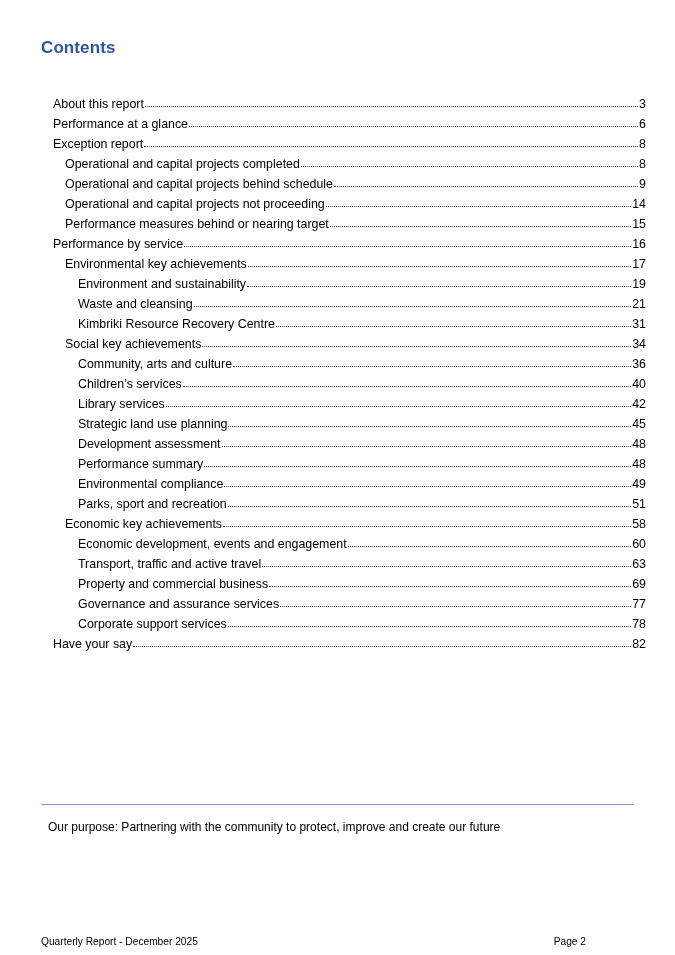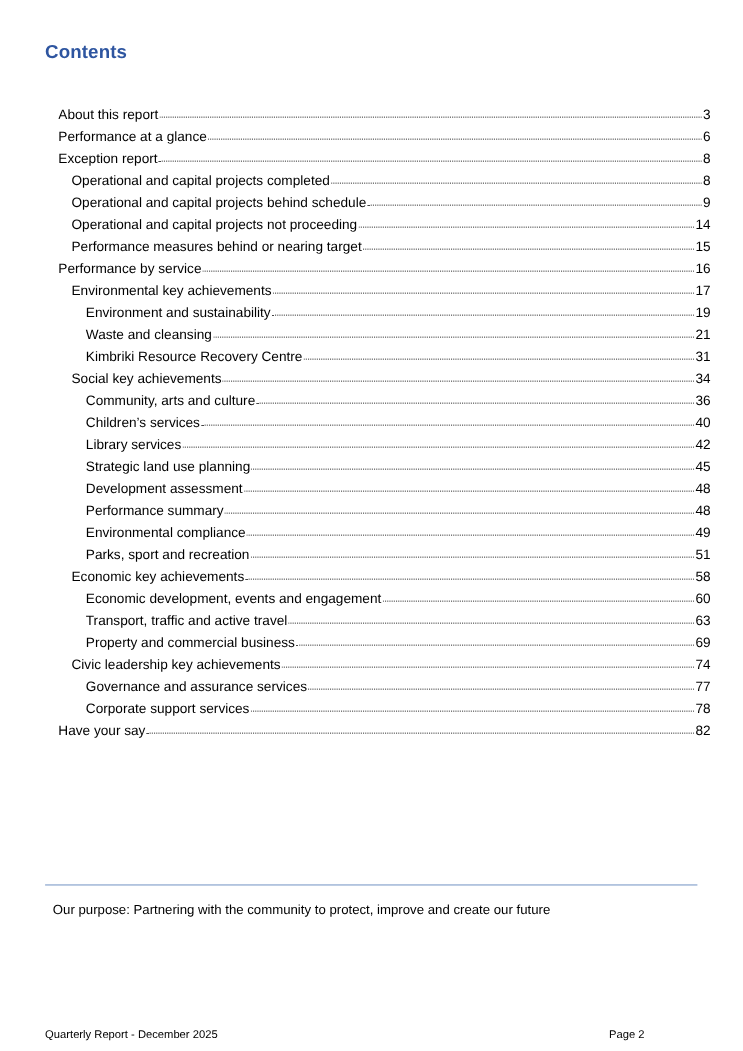--- a/index.html
+++ b/index.html
@@ -229,25 +229,20 @@
     <li class="toc-entry lvl-3">
       <span class="toc-label">Transport, traffic and active travel</span>
       <span class="toc-leader"></span>
       <span class="toc-page">63</span>
     </li>
     <li class="toc-entry lvl-3">
       <span class="toc-label">Property and commercial business</span>
       <span class="toc-leader"></span>
       <span class="toc-page">69</span>
     </li>
-    <li class="toc-entry lvl-2">
-      <span class="toc-label">Civic leadership key achievements</span>
-      <span class="toc-leader"></span>
-      <span class="toc-page">74</span>
-    </li>
     <li class="toc-entry lvl-3">
       <span class="toc-label">Governance and assurance services</span>
       <span class="toc-leader"></span>
       <span class="toc-page">77</span>
     </li>
     <li class="toc-entry lvl-3">
       <span class="toc-label">Corporate support services</span>
       <span class="toc-leader"></span>
       <span class="toc-page">78</span>
     </li>

